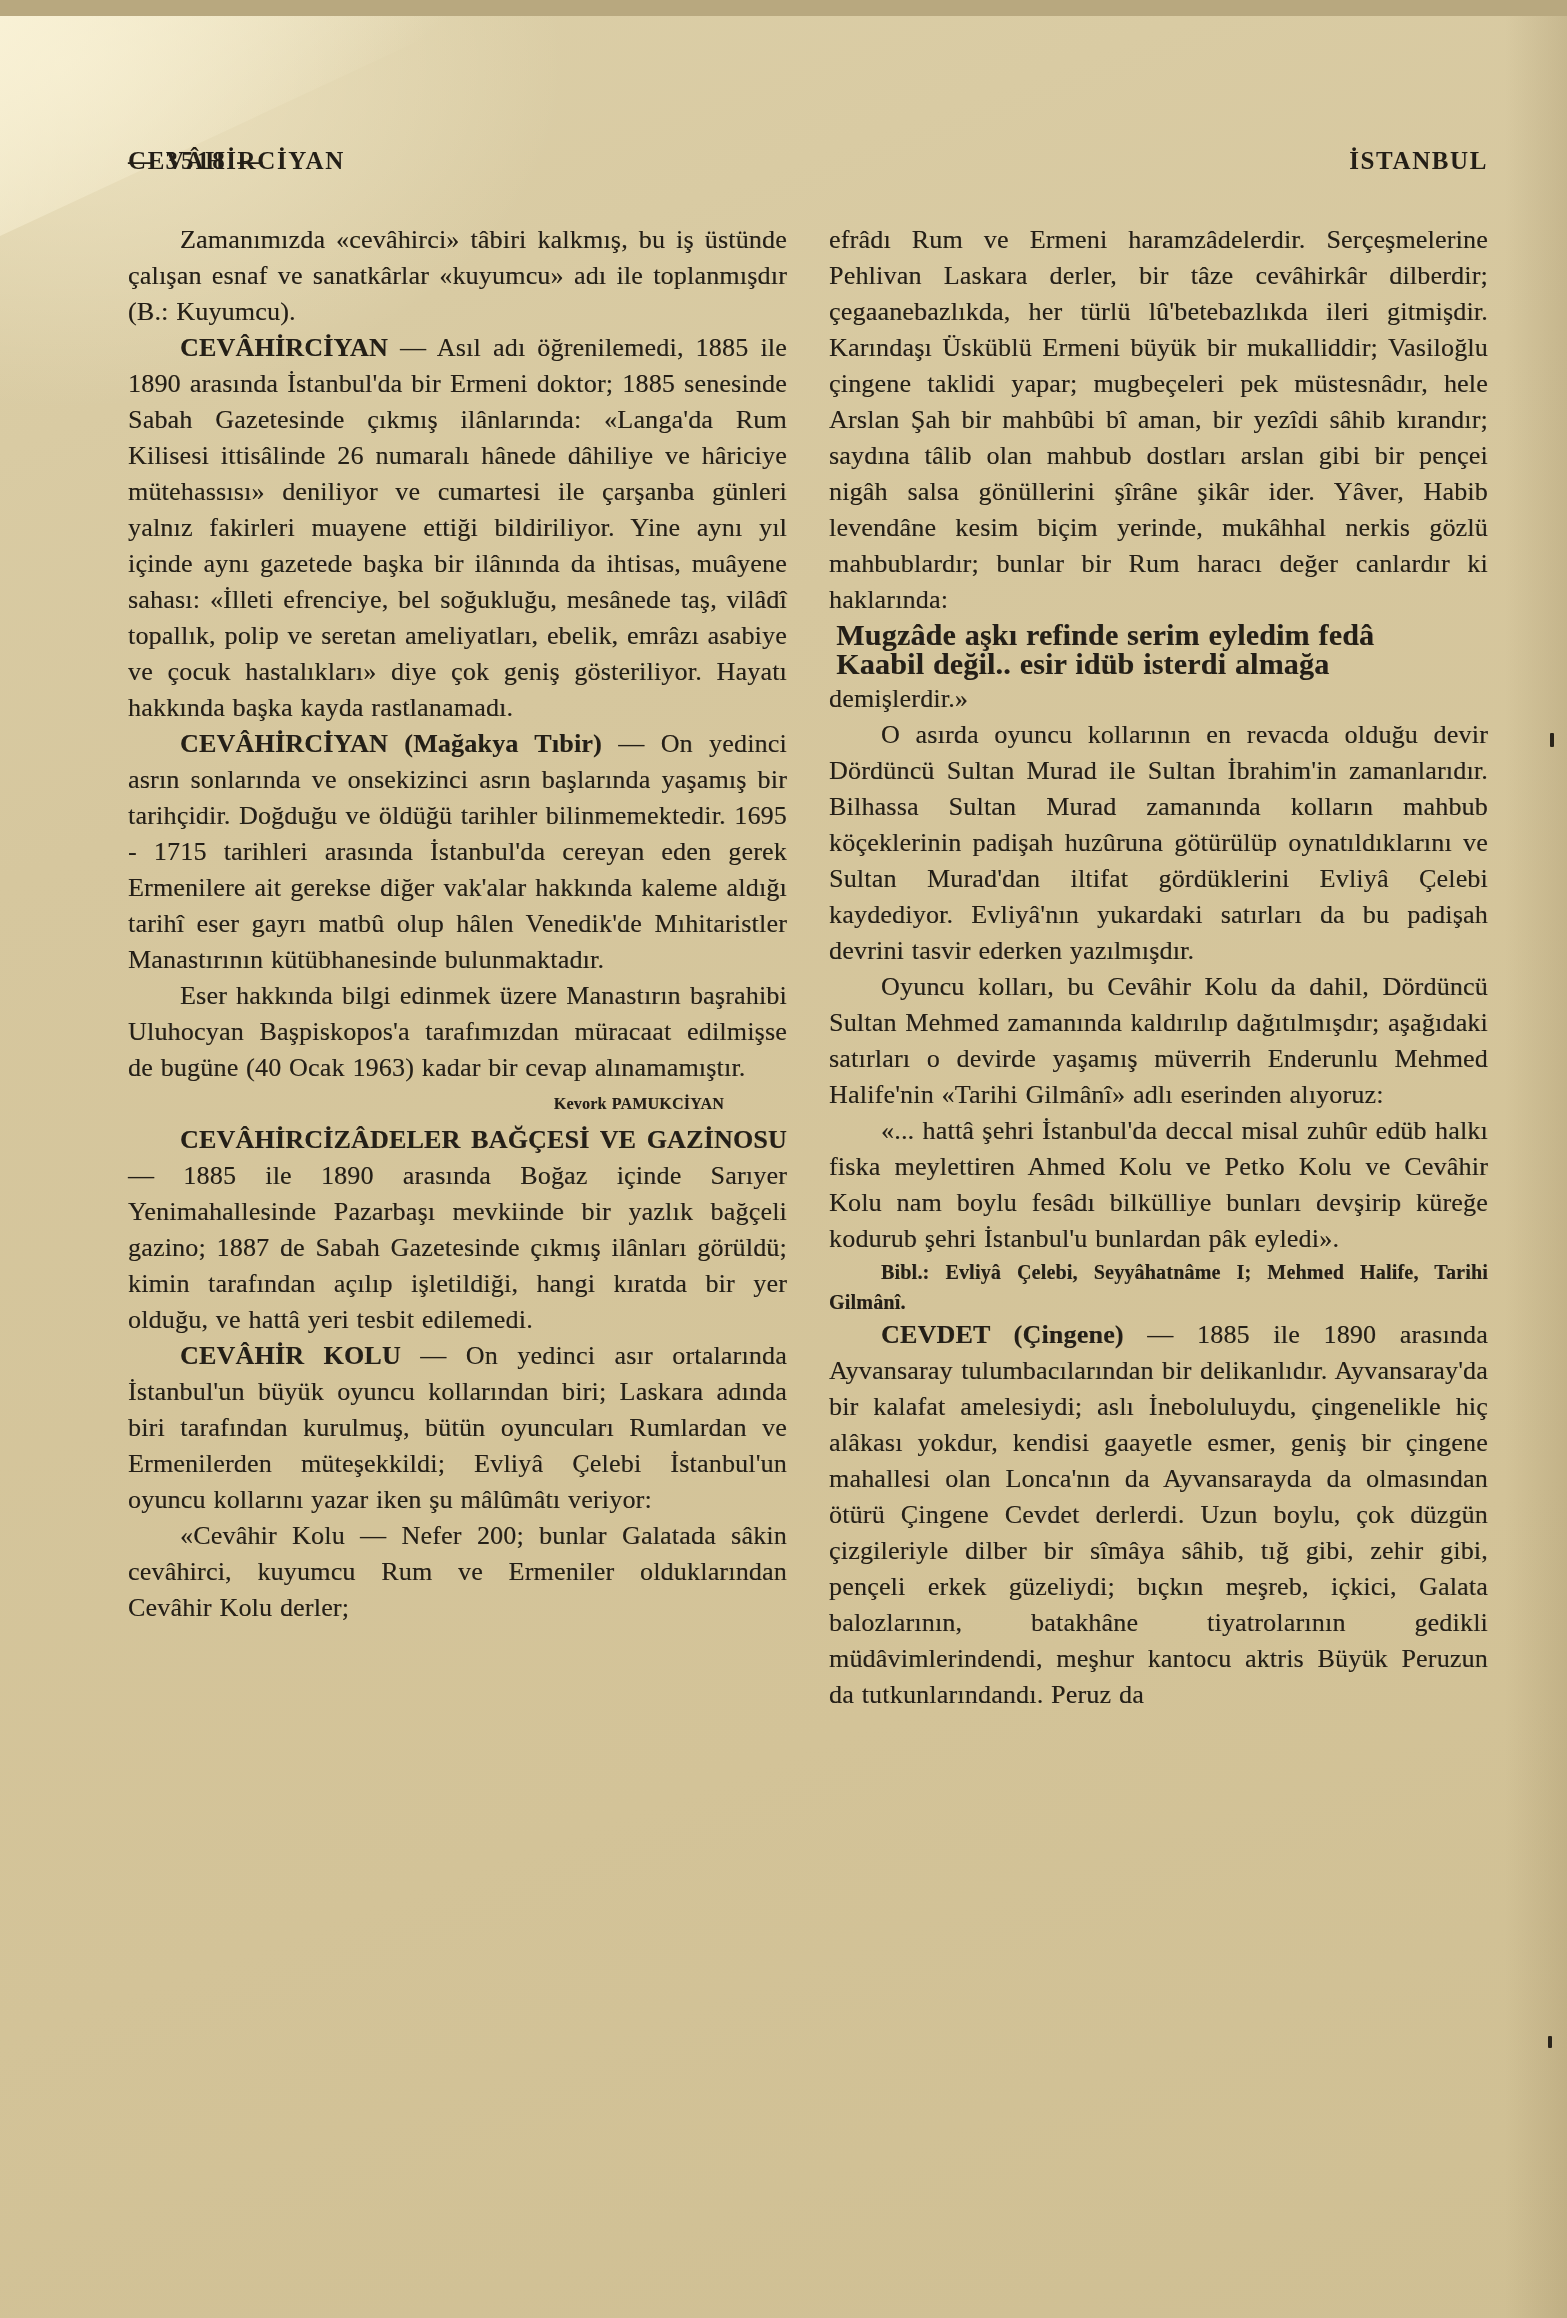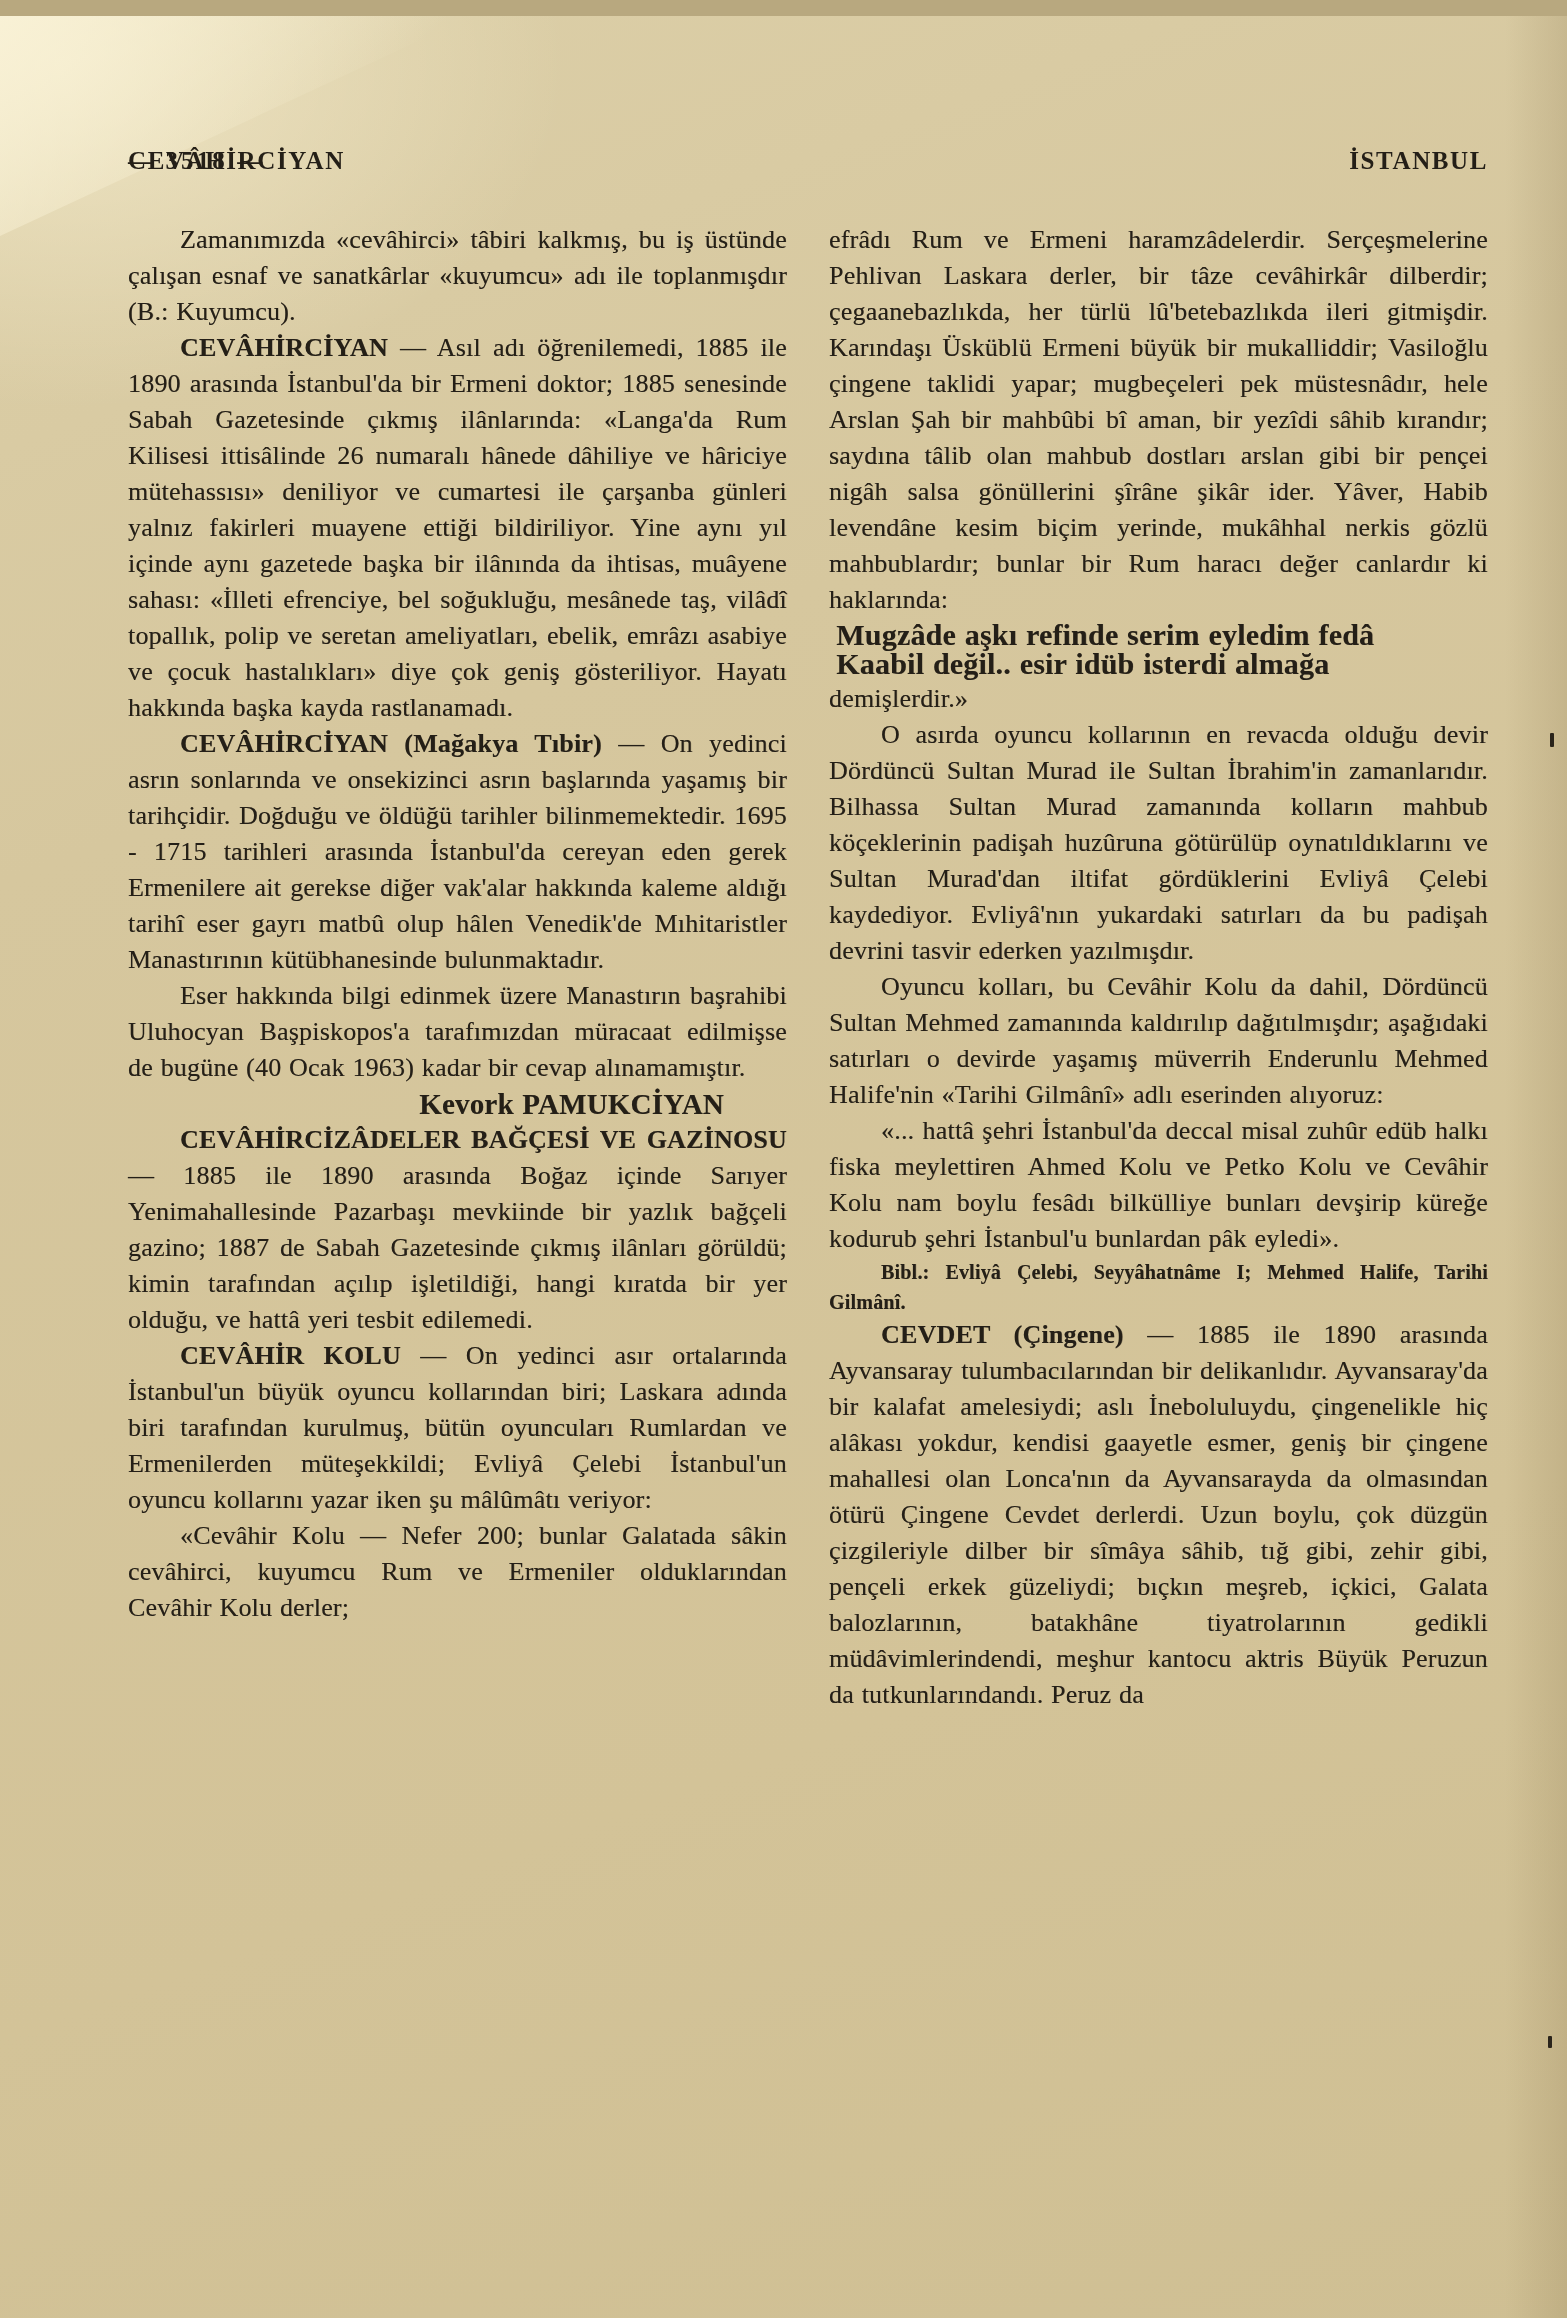--- a/index.html
+++ b/index.html
@@ -77,21 +77,21 @@
     hyphens: auto;
   }
   .column p { margin: 0; }
   p.plain, p.entry, p.bibl { text-indent: 52px; }
   p.noindent { text-indent: 0; }
   p.entry b, p.bibl b { font-weight: bold; }
   p.signature {
     text-align: right;
     padding-right: 63px;
     font-weight: bold;
-    font-size: 29px;
+    font-size: 16px;
     text-indent: 0;
   }
   .verse {
     font-weight: bold;
     font-size: 30px;
     line-height: 29px;
     padding: 2.1px 0 3.1px 7.3px;
     text-align: left;
   }
   p.bibl {

